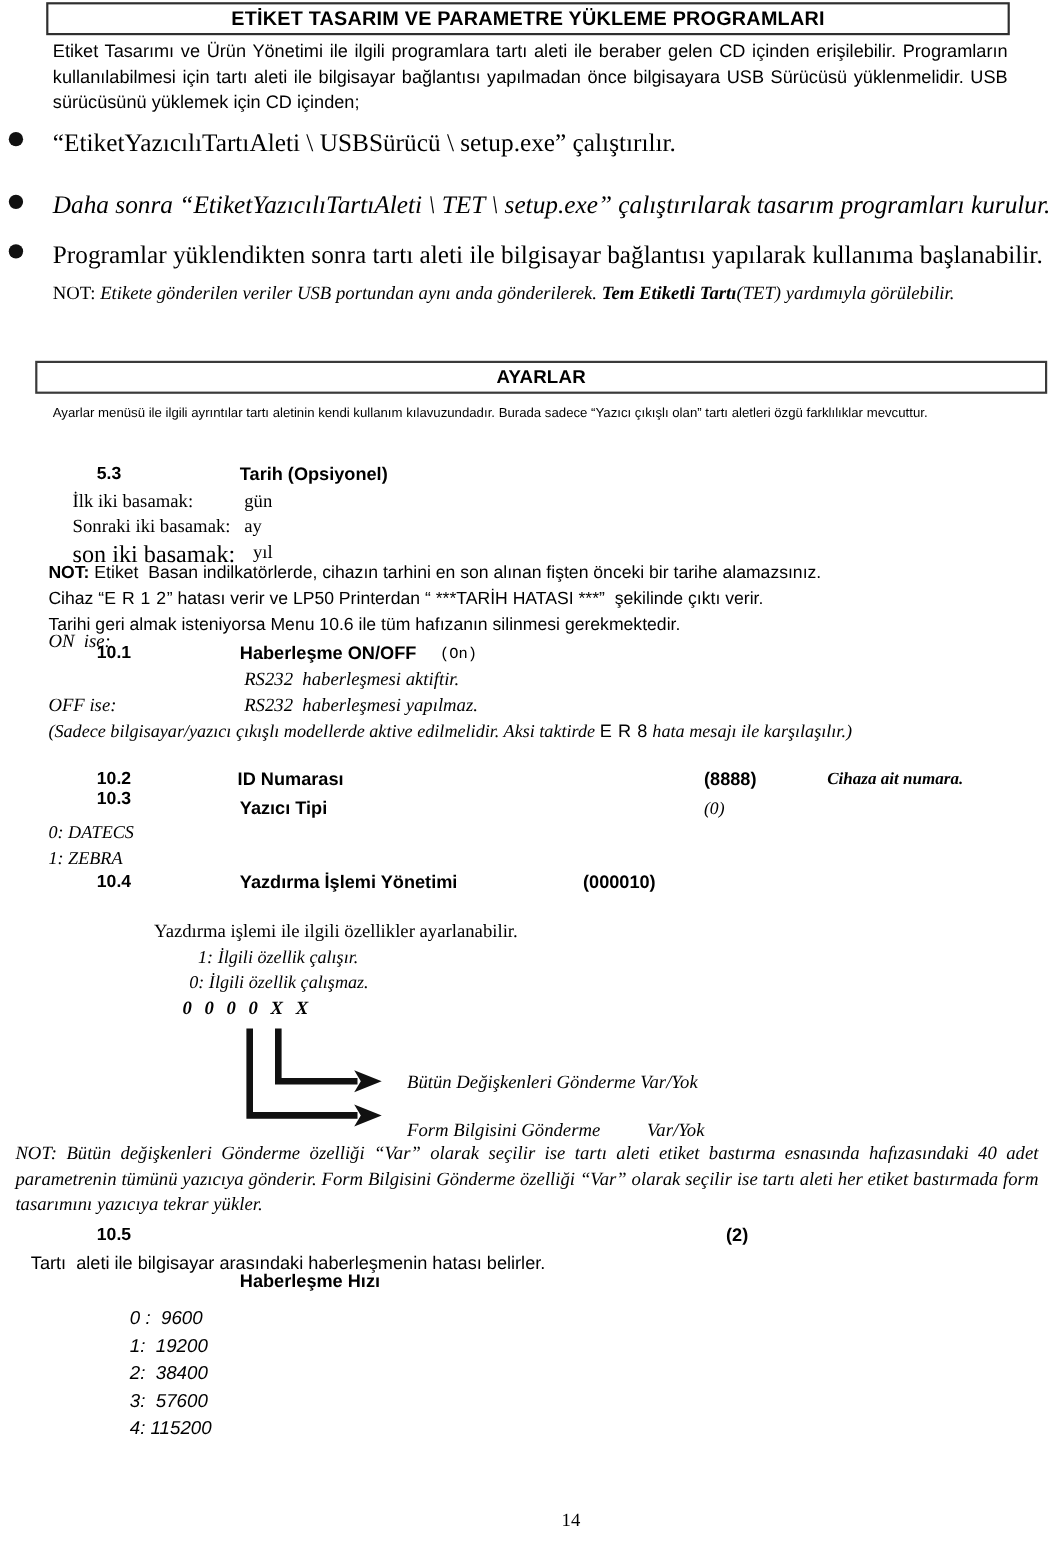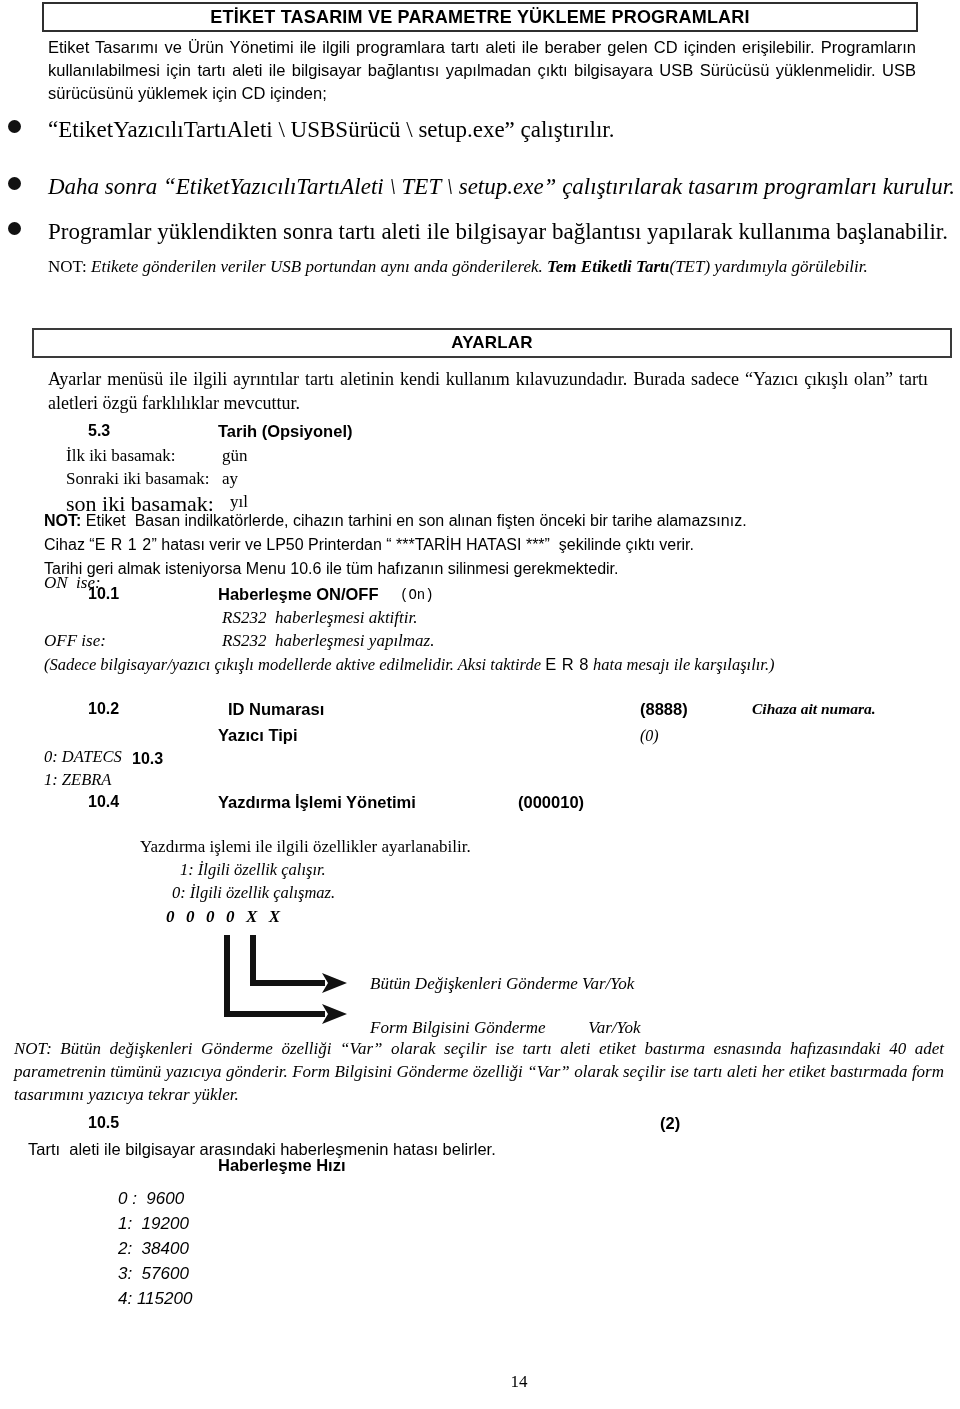--- a/index.html
+++ b/index.html
@@ -118,22 +118,22 @@
     text-align: justify;
     text-align-last: left;
   }
 
   
   .ay-par {
     position: absolute;
     left: 48px;
     top: 368px;
     width: 880px;
-    font-family: Liberation Serif, serif;
-    font-size: 18px;
+    font-family: Liberation Sans, sans-serif;
+    font-size: 12px;
     line-height: 1.33;
     text-align: justify;
     text-align-last: left;
   }
   .mnum {
     position: absolute;
     font-family: "Liberation Sans", sans-serif;
     font-weight: bold;
     font-size: 16px;
   }
@@ -172,21 +172,21 @@
 </style>
 </head>
 <body>
 
 <div class="page">
 
   <div class="title-box">
     <span class="t">ETİKET TASARIM VE PARAMETRE YÜKLEME PROGRAMLARI</span>
   </div>
 
-  <div class="intro">Etiket Tasarımı ve Ürün Yönetimi ile ilgili programlara tartı aleti ile beraber gelen CD içinden erişilebilir. Programların kullanılabilmesi için tartı aleti ile bilgisayar bağlantısı yapılmadan çıktı bilgisayara USB Sürücüsü yüklenmelidir. USB sürücüsünü yüklemek için CD içinden;</div>
+  <div class="intro">Etiket Tasarımı ve Ürün Yönetimi ile ilgili programlara tartı aleti ile beraber gelen CD içinden erişilebilir. Programların kullanılabilmesi için tartı aleti ile bilgisayar bağlantısı yapılmadan önce bilgisayara USB Sürücüsü yüklenmelidir. USB sürücüsünü yüklemek için CD içinden;</div>
 
   <div class="bullet" style="top:120px;"></div>
   <div class="bl-text" style="top:117px;">“EtiketYazıcılıTartıAleti \ USBSürücü \ setup.exe” çalıştırılır.</div>
 
   <div class="bullet" style="top:177px;"></div>
   <div class="bl-text" style="top:174px;font-style:italic;">Daha sonra  “EtiketYazıcılıTartıAleti \ TET \ setup.exe” çalıştırılarak tasarım programları kurulur.</div>
 
   <div class="bullet" style="top:222px;"></div>
   <div class="bl-text" style="top:219px;">Programlar yüklendikten sonra tartı aleti ile bilgisayar bağlantısı yapılarak kullanıma başlanabilir.</div>
 
@@ -224,34 +224,34 @@
 
   <div class="ln serif i" style="left:44px; top:574px; font-size:17px;">ON  ise:</div>
   <div class="ln serif i" style="left:222px; top:609px; font-size:17px;">RS232  haberleşmesi aktiftir.</div>
 
   <div class="ln serif i" style="left:44px; top:632px; font-size:17px;">OFF ise:</div>
   <div class="ln serif i" style="left:222px; top:632px; font-size:17px;">RS232  haberleşmesi yapılmaz.</div>
 
   <div class="blk" style="left:44px; top:654px; width:880px; font-size:16.5px;"><span class="serif i">(Sadece bilgisayar/yazıcı çıkışlı modellerde aktive edilmelidir. Aksi taktirde </span><span class="sans" style="letter-spacing:0.5px;">E R   8</span><span class="serif i"> hata mesajı ile karşılaşılır.)</span></div>
 
   <div class="mnum" style="left:88px; top:700px;">10.2</div>
-  <div class="mlbl" style="left:228px; top:700px;">ID Numarası</div>
+  <div class="mlbl" style="left:216px; top:700px;">ID Numarası</div>
   <div class="mval" style="left:640px; top:700px;">(8888)</div>
   <div class="ln serif i b" style="left:752px; top:701px; font-size:15.5px;">Cihaza ait numara.</div>
 
-  <div class="mnum" style="left:88px; top:750px;margin-left:44px;">10.3</div>
+  <div class="mnum" style="left:88px; top:718px;">10.3</div>
   <div class="mlbl" style="left:218px; top:726px;">Yazıcı Tipi</div>
   <div class="ln serif i" style="left:640px; top:728px; font-size:16px;">(0)</div>
 
   <div class="ln serif i" style="left:44px; top:749px; font-size:16.5px;">0: DATECS</div>
   <div class="ln serif i" style="left:44px; top:772px; font-size:16.5px;">1: ZEBRA</div>
 
   <div class="mnum" style="left:88px; top:793px;">10.4</div>
   <div class="mlbl" style="left:218px; top:793px;">Yazdırma İşlemi Yönetimi</div>
-  <div class="mval" style="left:518px; top:793px;">(000010)</div>
+  <div class="mval" style="left:530px; top:793px;">(000010)</div>
 
   <div class="ln serif" style="left:140px; top:838px; font-size:17px;">Yazdırma işlemi ile ilgili özellikler ayarlanabilir.</div>
   <div class="ln serif i" style="left:180px; top:862px; font-size:16.5px;">1: İlgili özellik çalışır.</div>
   <div class="ln serif i" style="left:172px; top:885px; font-size:16.5px;">0: İlgili özellik çalışmaz.</div>
   <div class="ln serif i b" style="left:166px; top:908px; font-size:17px; letter-spacing:1px;">0  0  0  0  X  X</div>
 
   <div class="diagram">
     <svg width="200" height="110" viewBox="0 0 200 110">
 
       <path d="M 73 5 L 73 53 L 145 53" stroke="#111" stroke-width="6" fill="none"></path>

